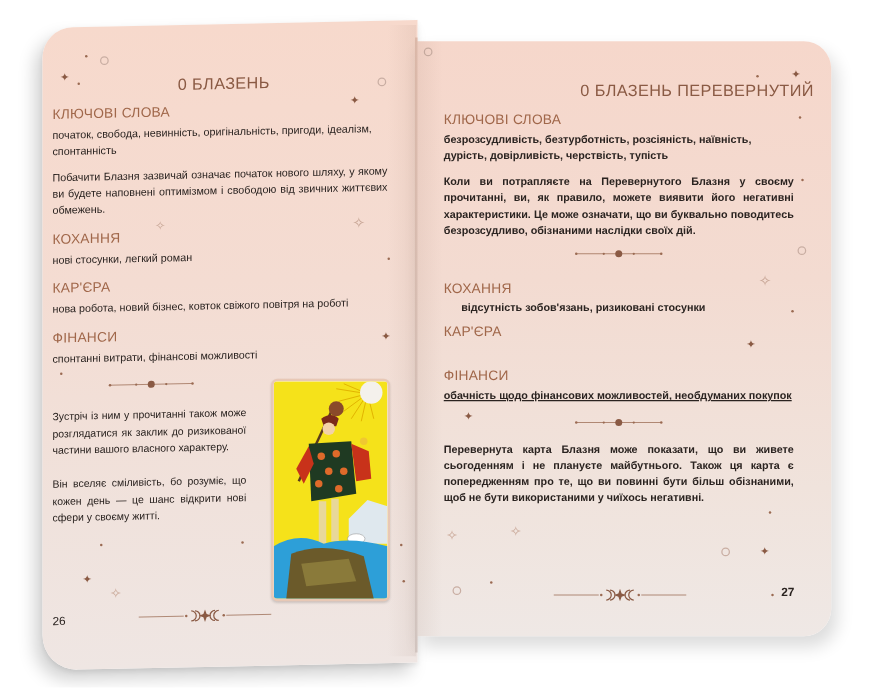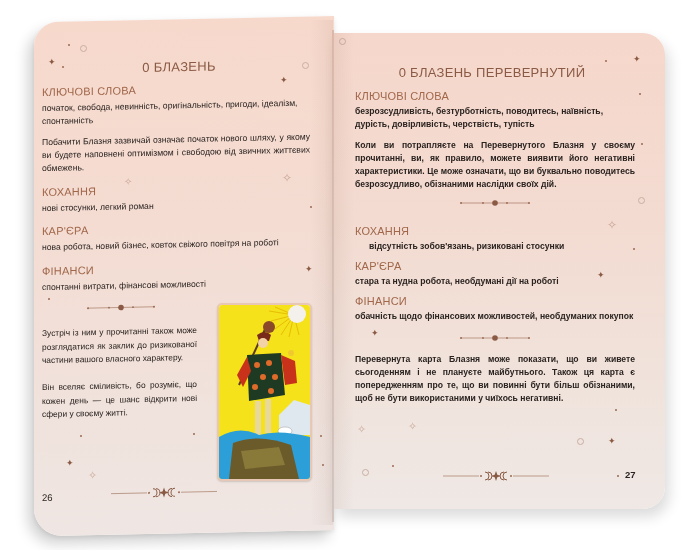--- a/index.html
+++ b/index.html
@@ -147,44 +147,43 @@
 
       <path d="M0 132 Q20 120 40 130 Q60 124 91 132 L91 174 L0 174 Z" fill="#2d9fd8"></path>
       <path d="M14 138 Q40 128 72 140 L80 174 L10 174 Z" fill="#6b5a2a"></path>
       <path d="M22 146 L60 142 L66 160 L26 164 Z" fill="#8a7a3a"></path>
     </svg>
   </div>
 
   <div class="spine-shade-l"></div>
 
   <div class="page page-right">
-    <div class="title" style="left:0; width:318px; top:32px;">0 БЛАЗЕНЬ ПЕРЕВЕРНУТИЙ</div>
+    <div class="title" style="left:0; width:318px; top:32px;text-align:right;">0 БЛАЗЕНЬ ПЕРЕВЕРНУТИЙ</div>
 
     <div class="heading" style="left:22px; top:57px;">КЛЮЧОВІ СЛОВА</div>
-    <div class="text bold" style="left:22px; top:72px; width:280px;">безрозсудливість, безтурботність, поводитесь, наївність, дурість, довірливість, черствість, тупість</div>
+    <div class="text bold" style="left:22px; top:72px; width:280px;">безрозсудливість, безтурботність, розсіяність, наївність, дурість, довірливість, черствість, тупість</div>
 
     <div class="text bold justify" style="left:22px; top:106px; width:280px;">Коли ви потрапляєте на Перевернутого Блазня у своєму прочитанні, ви, як правило, можете виявити його негативні характеристики. Це може означати, що ви буквально поводитесь безрозсудливо, обізнаними наслідки своїх дій.</div>
 
     <svg class="divider" style="left:126px; top:165px; width:72px;" viewBox="0 0 72 10">
       <line x1="2" y1="5" x2="70" y2="5" stroke="#9a6a52" stroke-width="0.6"></line>
       <circle cx="36" cy="5" r="2.8" fill="#8a5a44"></circle>
       <circle cx="24" cy="5" r="0.9" fill="#9a6a52"></circle>
       <circle cx="48" cy="5" r="0.9" fill="#9a6a52"></circle>
       <circle cx="2" cy="5" r="1" fill="#9a6a52"></circle>
       <circle cx="70" cy="5" r="1" fill="#9a6a52"></circle>
     </svg>
 
     <div class="heading" style="left:22px; top:192px;">КОХАННЯ</div>
     <div class="text bold" style="left:36px; top:207px; width:280px;">відсутність зобов'язань, ризиковані стосунки</div>
 
     <div class="heading" style="left:22px; top:227px;">КАР'ЄРА</div>
-    <div class="text bold" style="left:22px; top:242px; width:280px;">стара та нудна робота, необдумані дії на роботі</div>
 
     <div class="heading" style="left:22px; top:262px;">ФІНАНСИ</div>
-    <div class="text bold" style="left:22px; top:277px; width:280px;">обачність щодо фінансових можливостей, необдуманих покупок</div>
+    <div class="text bold" style="left:22px; top:277px; width:280px;text-decoration:underline;">обачність щодо фінансових можливостей, необдуманих покупок</div>
 
     <svg class="divider" style="left:126px; top:300px; width:72px;" viewBox="0 0 72 10">
       <line x1="2" y1="5" x2="70" y2="5" stroke="#9a6a52" stroke-width="0.6"></line>
       <circle cx="36" cy="5" r="2.8" fill="#8a5a44"></circle>
       <circle cx="24" cy="5" r="0.9" fill="#9a6a52"></circle>
       <circle cx="48" cy="5" r="0.9" fill="#9a6a52"></circle>
       <circle cx="2" cy="5" r="1" fill="#9a6a52"></circle>
       <circle cx="70" cy="5" r="1" fill="#9a6a52"></circle>
     </svg>
 

